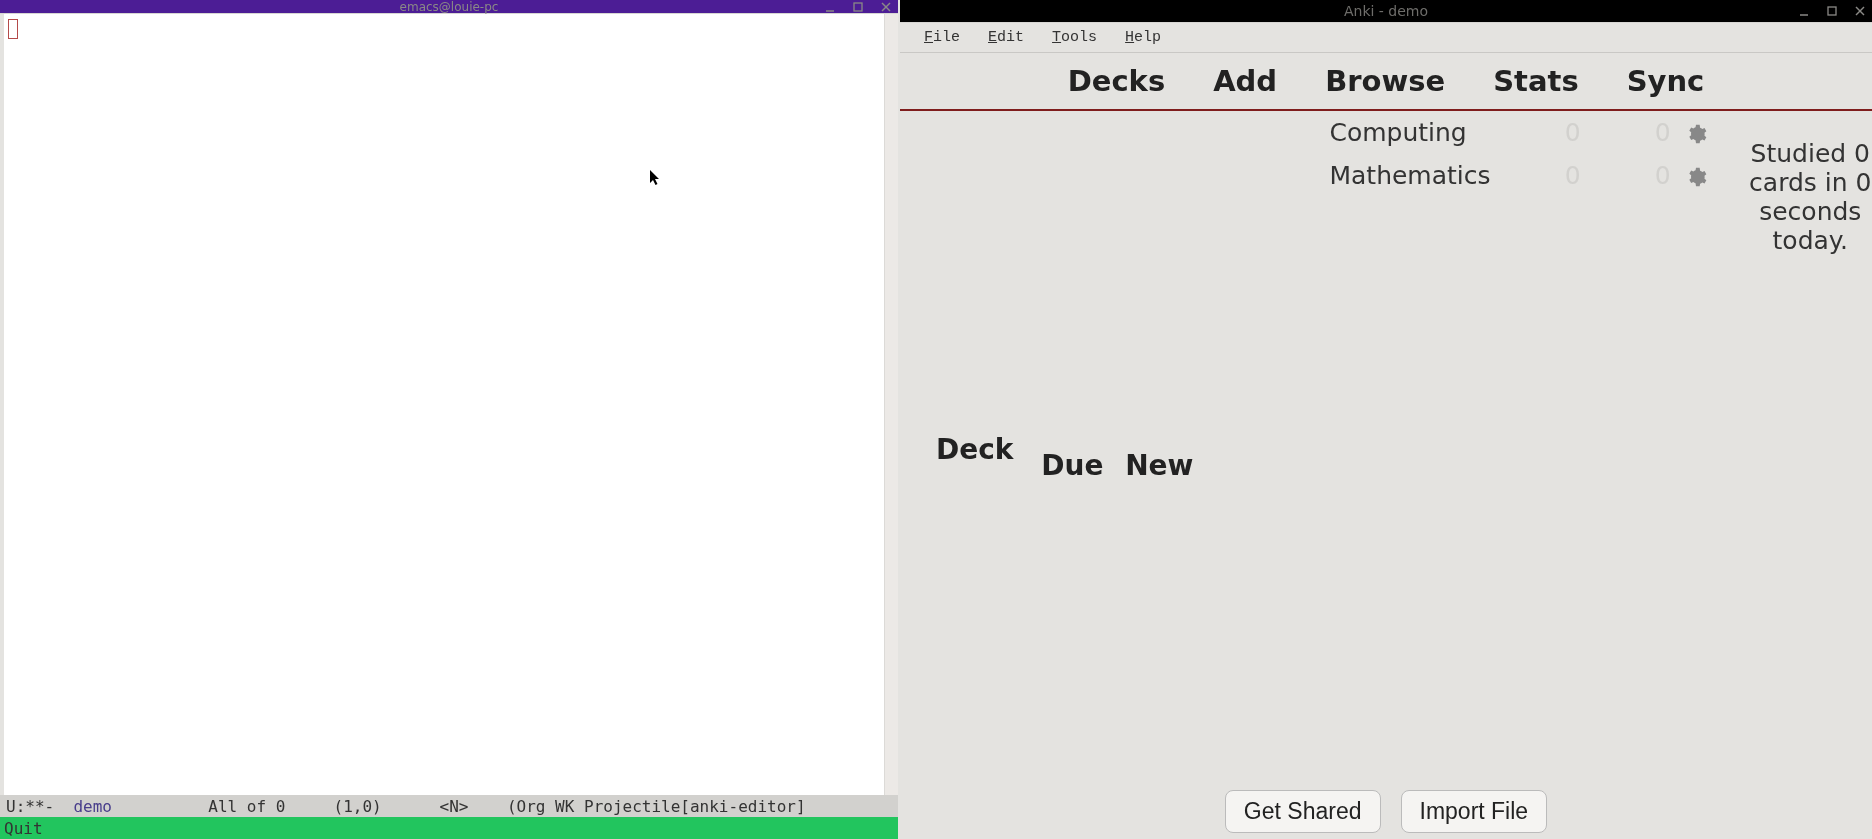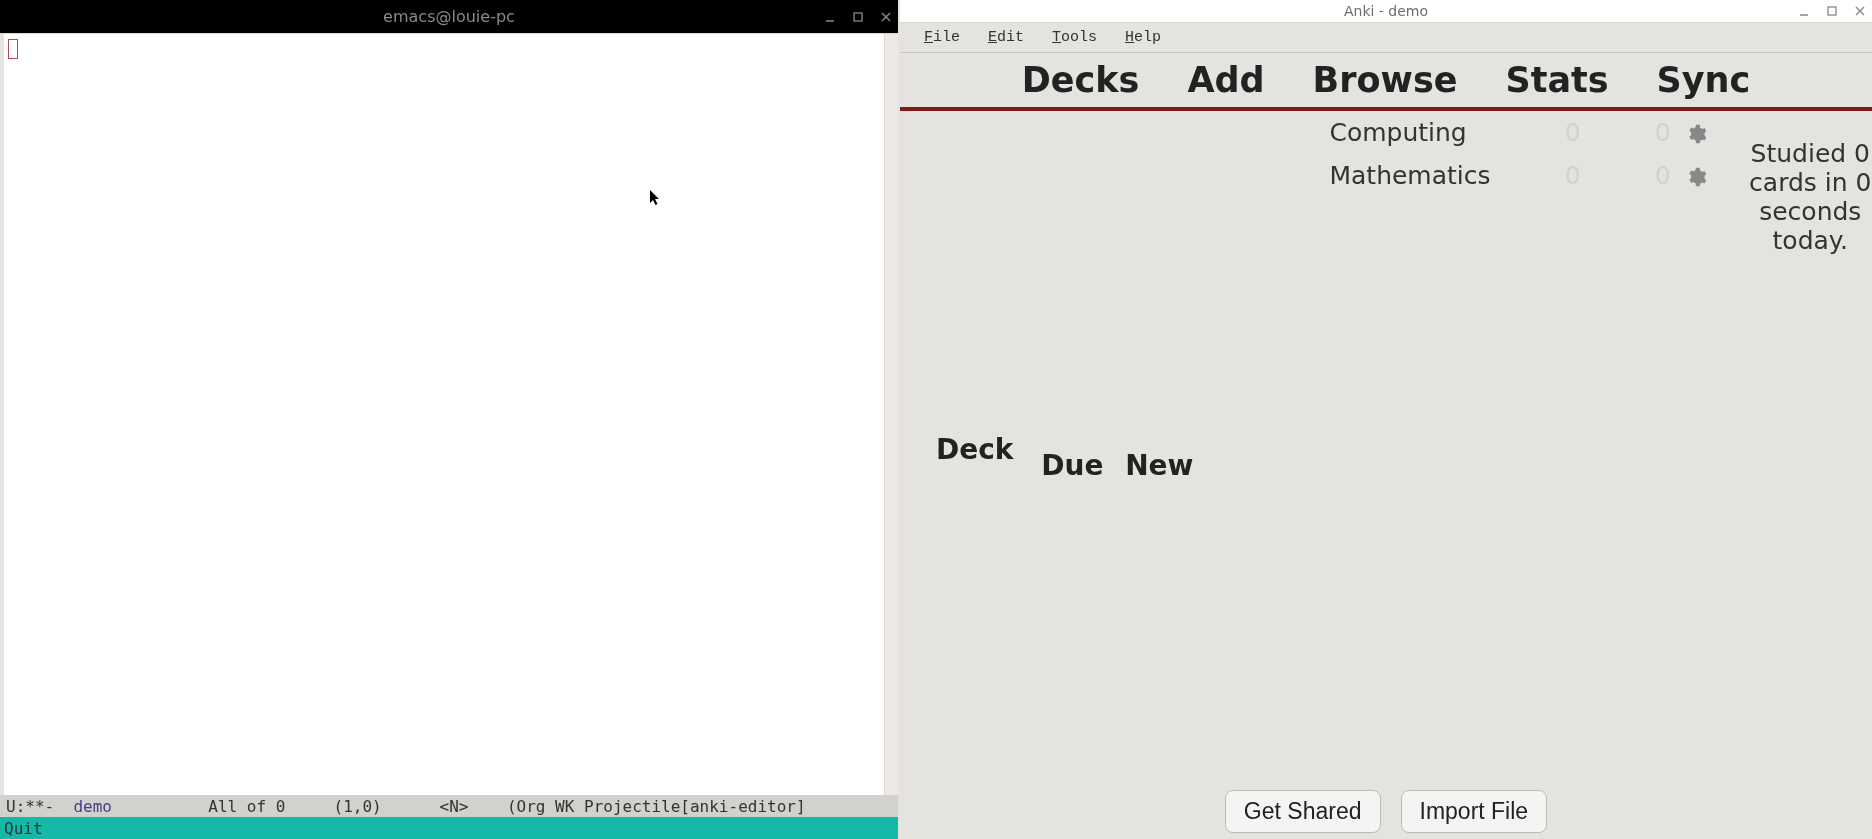--- a/index.html
+++ b/index.html
@@ -11,24 +11,24 @@
     overflow:hidden;
   }
 
   
   .emacs-window {
     width:898px; height:839px;
     display:flex; flex-direction:column;
     background:#e4e3e0;
   }
   .emacs-titlebar {
-    height:34px;
-    background:#000000;
-    display:flex; align-items:center;
-    color:#8a8986; font-size:16px;
+    height:14px;
+    background:#4c1d95;
+    display:flex; align-items:center;
+    color:#8a8986; font-size:12px;
     position:relative;
     border-bottom:1px solid #d7d6d3;
   }
   .emacs-titlebar .title { position:absolute; left:0; right:0; text-align:center; }
   .emacs-win-controls { position:absolute; right:4px; display:flex; gap:12px; align-items:center; }
   .wctl { width:16px; height:16px; display:flex; align-items:center; justify-content:center; color:#8a8986; cursor:pointer; }
   .wctl svg { display:block; }
 
   .emacs-body {
     flex:1;
@@ -65,40 +65,40 @@
     font-family:"DejaVu Sans Mono","Consolas",monospace;
     font-size:16px;
     color:#333;
     white-space:pre;
     padding-left:6px;
     display:flex; align-items:center;
   }
   .emacs-modeline .buffer-name { color:#483d8b; }
   .emacs-echo {
     height:22px;
-    background:#14b8a6;
+    background:#22c55e;
     font-family:"DejaVu Sans Mono","Consolas",monospace;
     font-size:16px;
     color:#333;
     padding-left:4px;
     display:flex; align-items:center;
   }
 
   
   .gap { width:2px; background:#e4e3e0; }
 
   
   .anki-window {
     flex:1;
     display:flex; flex-direction:column;
     background:#e4e3e0;
   }
   .anki-titlebar {
     height:23px;
-    background:#ffffff;
+    background:#000000;
     display:flex; align-items:center;
     color:#6e6d6a; font-size:14px;
     position:relative;
     border-bottom:1px solid #d7d6d3;
   }
   .anki-titlebar .title { position:absolute; left:0; right:0; text-align:center; }
   .anki-win-controls { position:absolute; right:4px; display:flex; gap:12px; align-items:center; }
 
   .anki-menubar {
     height:30px;
@@ -112,23 +112,23 @@
   }
   .anki-menubar .menu-item { padding:4px 14px; cursor:pointer; }
   .anki-menubar .menu-item .ul { text-decoration:underline; }
   .anki-menubar .menu-item .rest {}
 
   .anki-maintabs {
     height:58px;
     background:#e4e3e0;
     display:flex; align-items:center; justify-content:center;
     gap:48px;
-    font-size:35px; font-weight:700;
+    font-size:29px; font-weight:700;
     color:#222;
-    border-bottom:4px solid #7f1d1d;
+    border-bottom:2px solid #7f1d1d;
   }
   .anki-maintabs .tab { cursor:pointer; }
 
   .anki-content {
     flex:1;
     background:#e4e3e0;
     display:flex; flex-direction:row;
     position:relative;
   }
   .deck-header, .deck-row {

